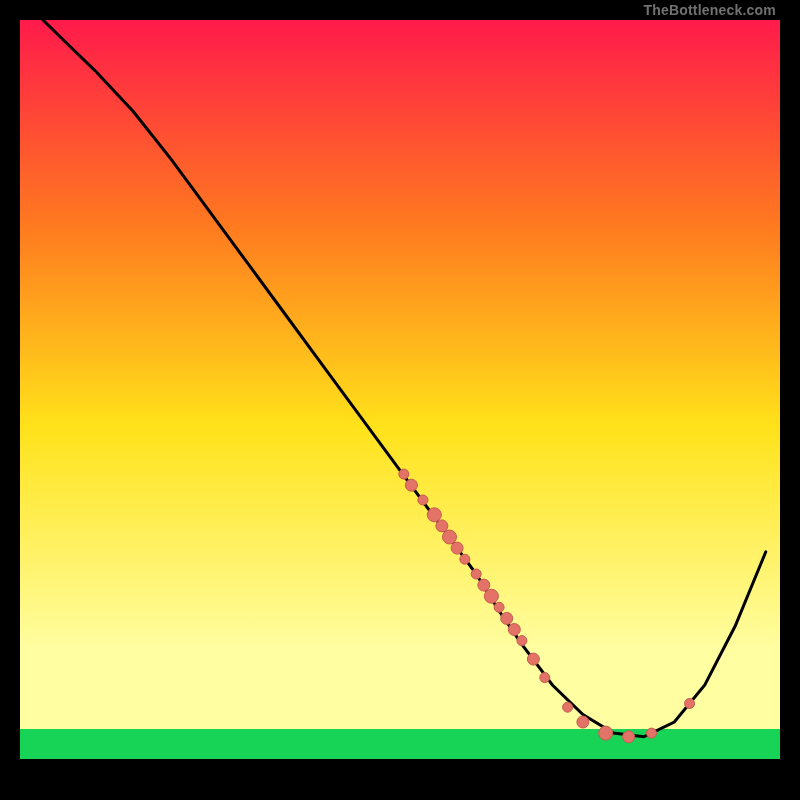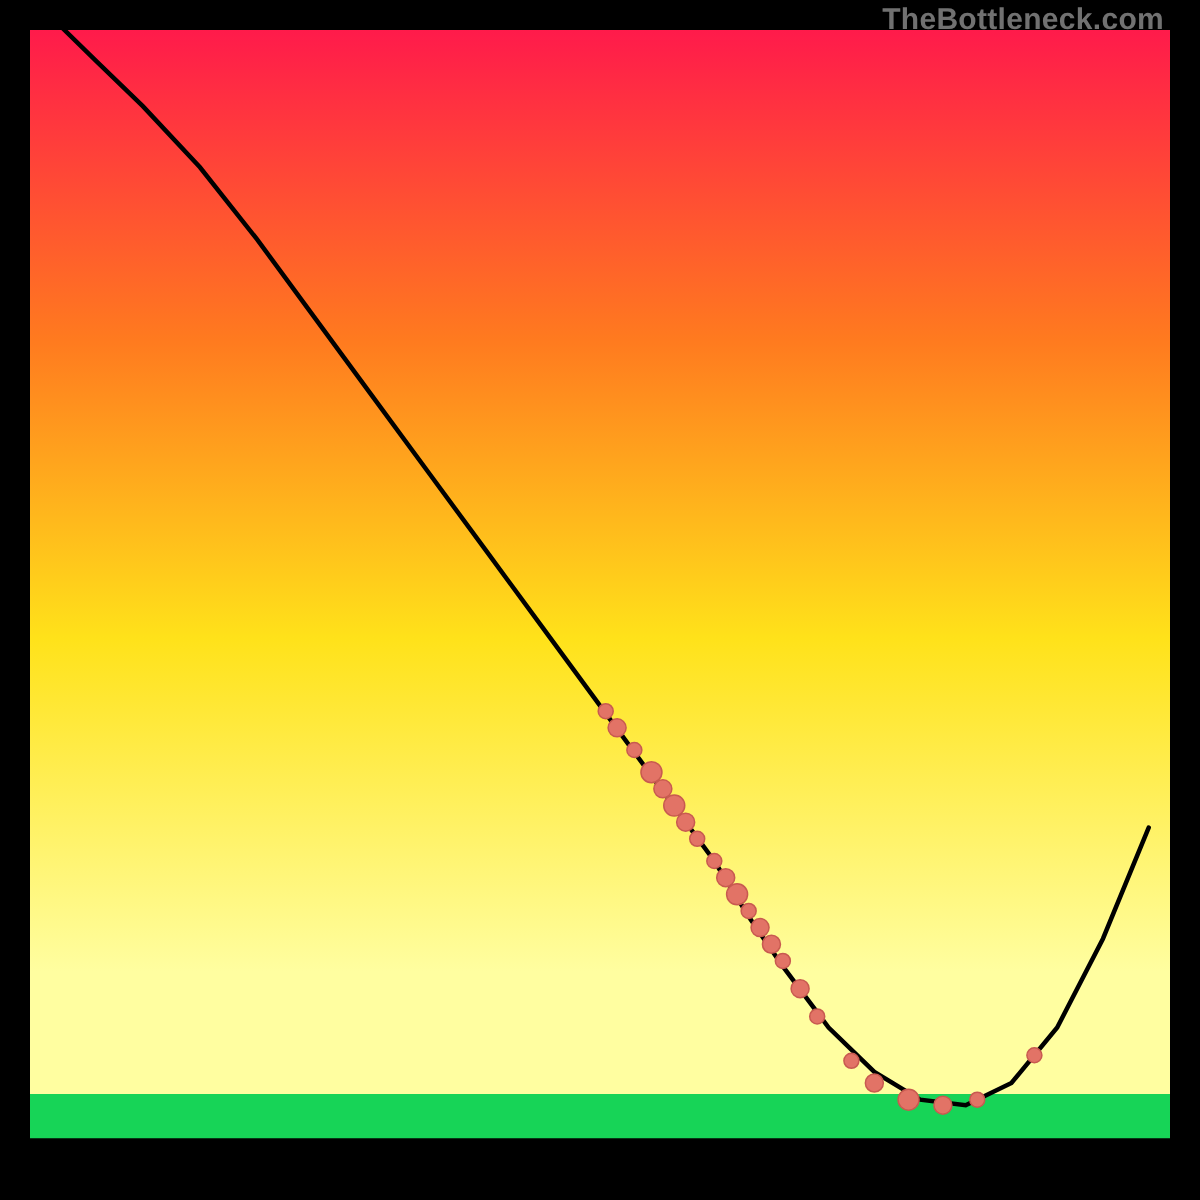--- a/index.html
+++ b/index.html
@@ -23,21 +23,21 @@
     left: 0;
     top: 0;
     width: 764px;
     height: 764px;
   }
   .watermark {
     position: absolute;
     top: 2px;
     right: 24px;
     font-family: Arial, Helvetica, sans-serif;
-    font-size: 20px;
+    font-size: 14px;
     font-weight: 600;
     color: #717171;
     letter-spacing: 0.2px;
     user-select: none;
   }
   svg { display: block; }
 </style>
 </head>
 <body>
 

